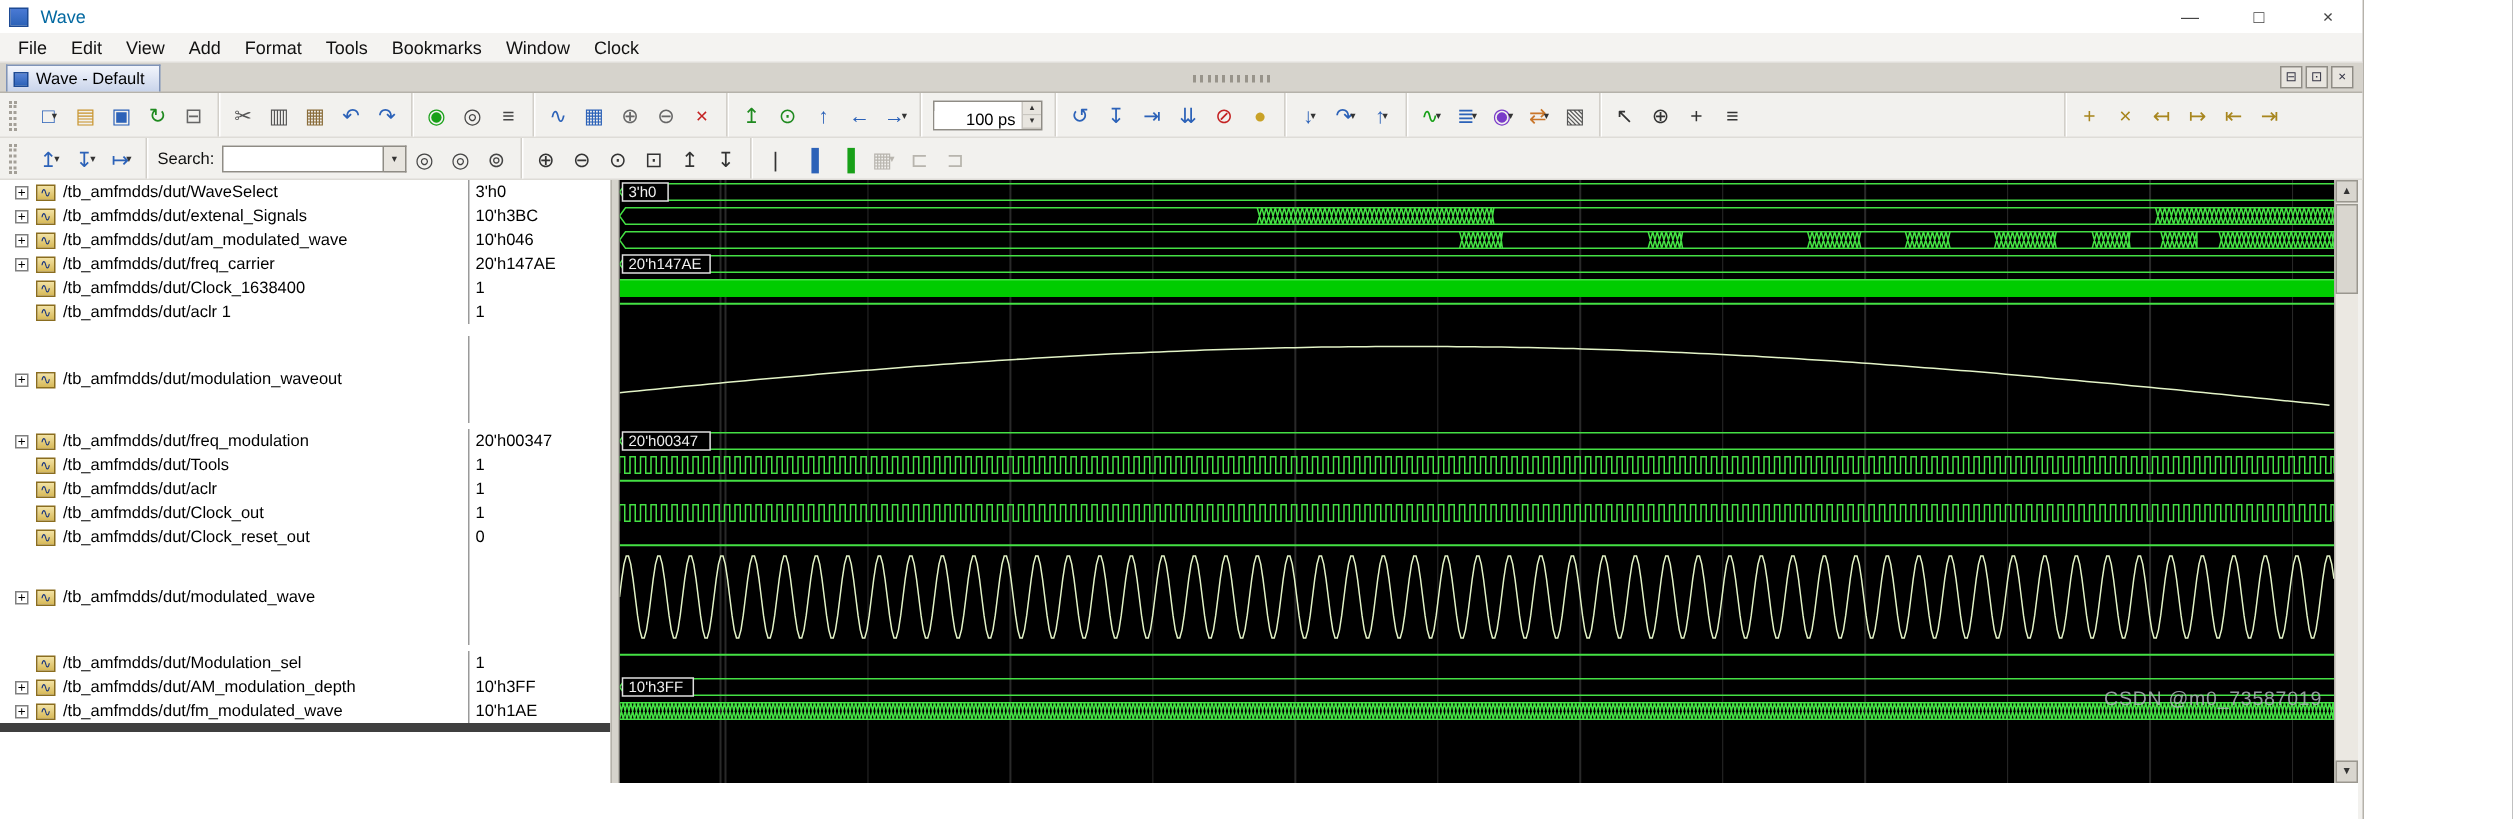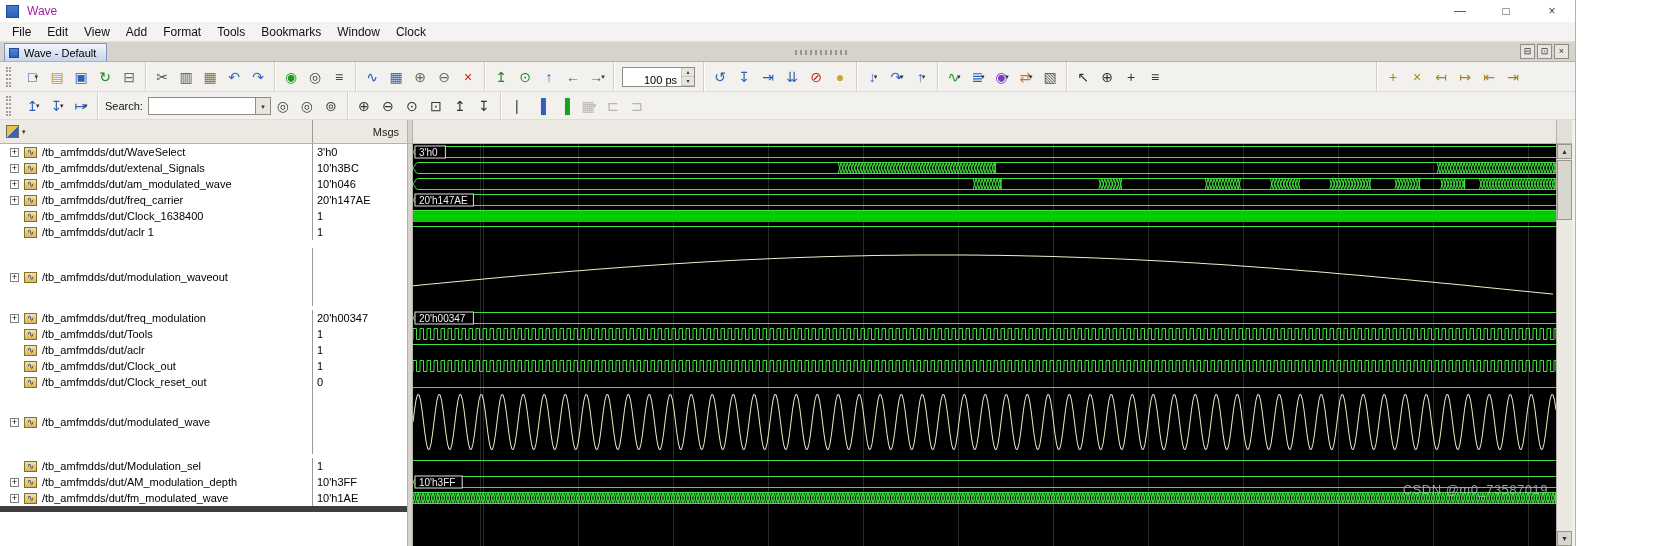--- a/index.html
+++ b/index.html
@@ -3,21 +3,21 @@
 <meta charset="utf-8">
 <style>
 *{box-sizing:border-box;margin:0;padding:0}
 html,body{background:#fff}
 body{width:1675px;height:546px;overflow:hidden;font-family:"Liberation Sans",sans-serif}
 #page{position:relative;width:1675px;height:546px;overflow:hidden}
 #win{position:absolute;left:0;top:0;width:1576px;height:546px;background:#f2f1ee;border-right:1px solid #b5b2aa;overflow:hidden}
 
 .titlebar{height:22px;background:#fff;display:flex;align-items:center}
 .title-icon{width:13px;height:13px;margin-left:6px;background:linear-gradient(#4a7ad4,#2c62b8);border:1px solid #1d4a94;flex:none}
-.title-text{margin-left:8px;font-size:12px;color:#a21caf}
+.title-text{margin-left:8px;font-size:12px;color:#0369a1}
 .win-controls{margin-left:auto;display:flex;height:100%}
 .win-btn{width:46px;height:100%;display:flex;align-items:center;justify-content:center;font-size:12px;color:#444;cursor:default}
 
 .menubar{height:20px;background:#f4f3f1;display:flex;align-items:center;border-bottom:1px solid #e2e0dc;padding-left:4px}
 .menu-item{padding:6px 8px;font-size:12px;color:#111;cursor:default}
 
 .tabbar{height:20px;background:#d6d3cc;display:flex;align-items:flex-end;border-bottom:1px solid #b5b2aa;position:relative}
 .tab{height:18px;margin-left:4px;display:flex;align-items:center;background:linear-gradient(#f2f5fc,#c9d4ea);border:1px solid #7f93b8;border-bottom:none;padding:0 10px 0 4px;font-size:11px;color:#000}
 .tab-icon{width:10px;height:10px;background:linear-gradient(#5a85d6,#2c62b8);border:1px solid #1d4a94;margin-right:5px}
 .tab-handle{position:absolute;left:795px;top:8px;width:52px;height:5px;background:repeating-linear-gradient(to right,#98948b 0 2px,transparent 2px 5px)}
@@ -364,32 +364,20 @@
           <div class="tb-btn disabled">
             <span class="glyph" style="color: rgb(170, 170, 170);">⊏</span>
           </div>
           <div class="tb-btn disabled">
             <span class="glyph" style="color: rgb(170, 170, 170);">⊐</span>
           </div>
         </div>
       </div>
 
     <div id="main">
-      <div class="main-header">
-        <div class="hdr-names">
-          <span class="hdr-icon"></span>
-          <span class="hdr-caret">▾</span>
-        </div>
-        <div class="hdr-vals">
-          <span>Msgs</span>
-        </div>
-        <div class="hdr-split"></div>
-        <div class="hdr-wave"></div>
-        <div class="hdr-corner"></div>
-      </div>
       <div class="main-body">
         <div id="left-rows">
             <div class="srow" style="height: 16px;">
               <div class="name-cell">
                 <span class="plusbox">+</span>
                 <span class="sig-icon">∿</span>
                 <span class="sig-name">/tb_amfmdds/dut/WaveSelect</span>
               </div>
               <div class="val-cell">3'h0</div>
             </div>

